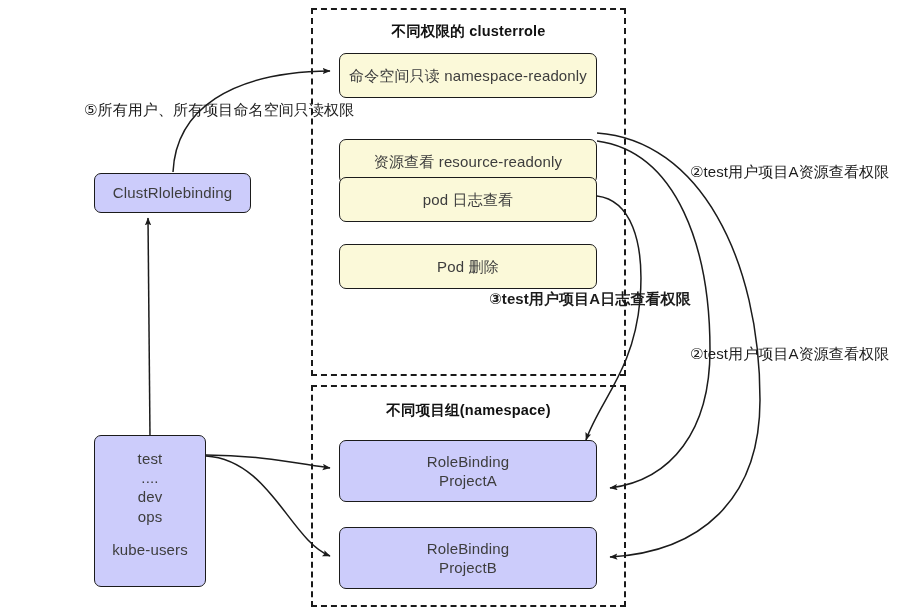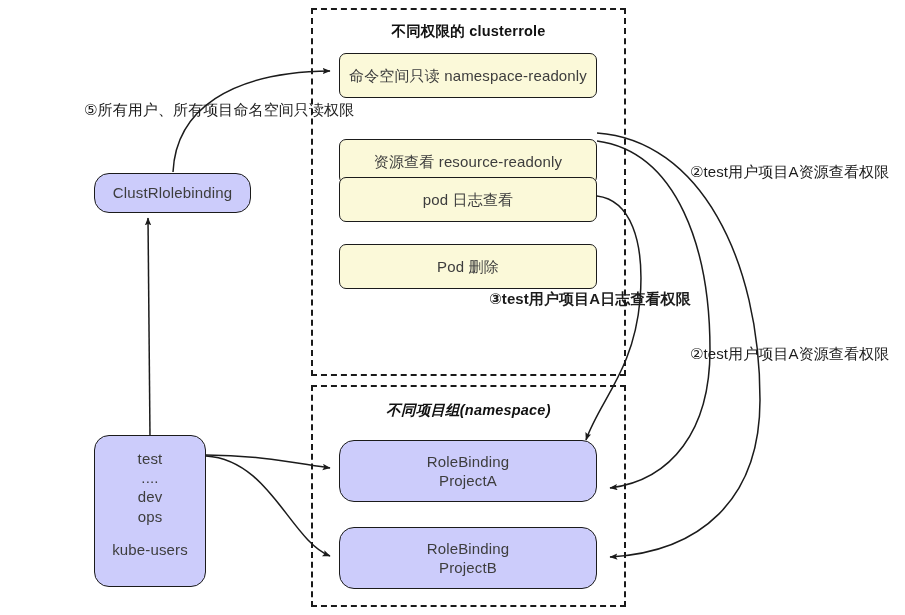--- a/index.html
+++ b/index.html
@@ -55,21 +55,20 @@
     color: #3d3d3d;
     text-align: center;
     line-height: 1.28;
     letter-spacing: 0.15px;
   }
   .node.yellow {
     background: #fbf9d9;
   }
   .node.purple {
     background: #ccccfb;
-    border-radius: 15px;
   }
   .edge-label {
     position: absolute;
     font-size: 15px;
     color: #1c1c1c;
     white-space: nowrap;
     letter-spacing: 0.1px;
   }
   .users-line {
     display: block;
@@ -121,21 +120,21 @@
   <div class="node yellow" style="left:339px; top:244px; width:258px; height:45px;">
     <span>Pod 删除</span>
   </div>
 
   <div class="node yellow" style="left:339px; top:177px; width:258px; height:45px;">
     <span>pod 日志查看</span>
   </div>
 
 
   <div class="group-box" style="left:311px; top:385px; width:315px; height:222px;">
-    <div class="group-title" style="top:14px;font-style:italic;">不同项目组(namespace)</div>
+    <div class="group-title" style="top:14px;">不同项目组(namespace)</div>
   </div>
 
   <div class="node purple" style="left:339px; top:440px; width:258px; height:62px;">
     <span>RoleBinding</span>
     <span>ProjectA</span>
   </div>
 
   <div class="node purple" style="left:339px; top:527px; width:258px; height:62px;">
     <span>RoleBinding</span>
     <span>ProjectB</span>

